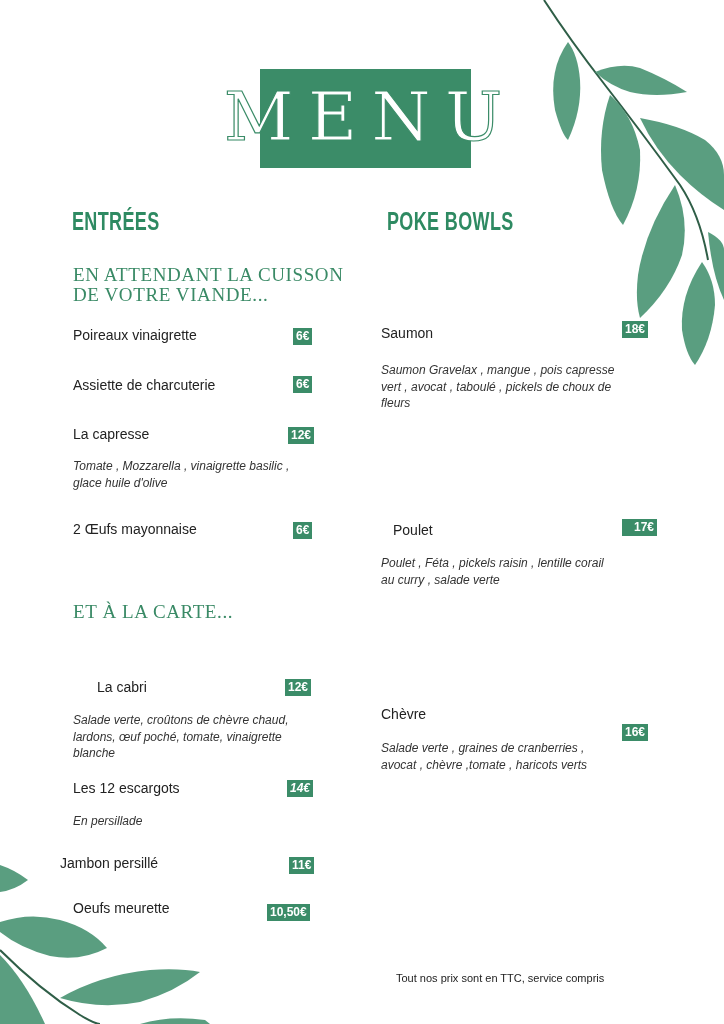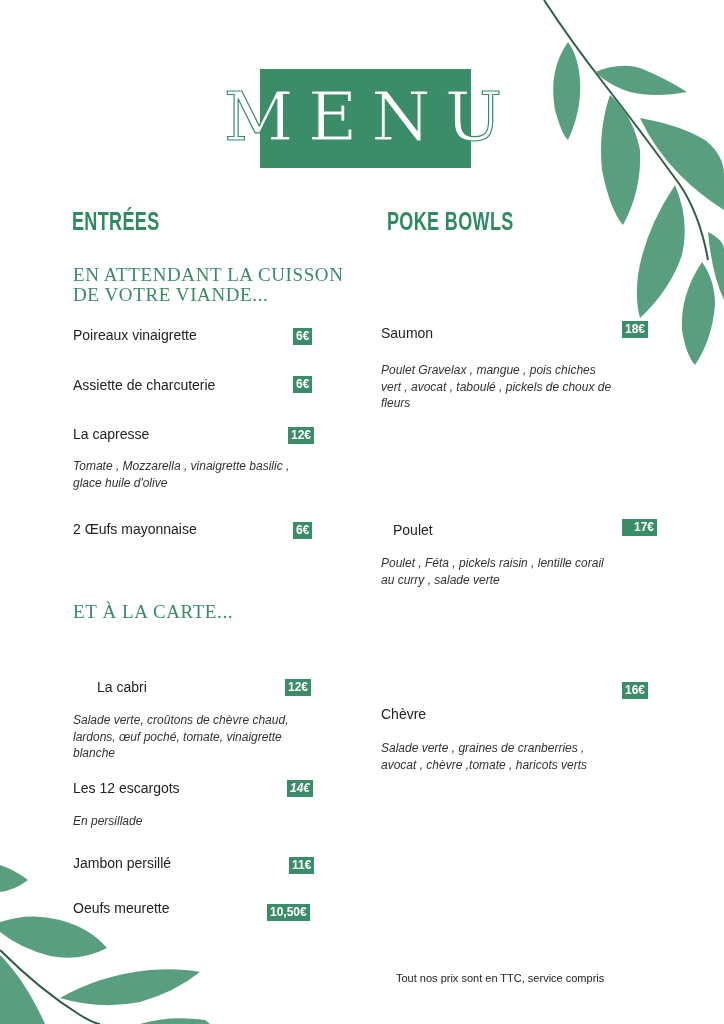--- a/index.html
+++ b/index.html
@@ -103,43 +103,43 @@
   <div>lardons, œuf poché, tomate, vinaigrette</div>
   <div>blanche</div>
 </div>
 
 <div class="item-name" style="left:73px; top:780px;">Les 12 escargots</div>
 <div class="price" style="left:287px; top:780px;font-style:italic;">14€</div>
 <div class="item-desc" style="left:73px; top:813px;">
   <div>En persillade</div>
 </div>
 
-<div class="item-name" style="left:73px; top:855px;">Jambon persillé</div>
+<div class="item-name" style="left:60px; top:855px;">Jambon persillé</div>
 <div class="price" style="left:289px; top:857px;">11€</div>
 
 <div class="item-name" style="left:73px; top:900px;">Oeufs meurette</div>
 <div class="price" style="left:267px; top:904px;">10,50€</div>
 
 <div class="section-title" style="left:387px; top:207px;">POKE BOWLS</div>
 
 <div class="item-name" style="left:381px; top:325px;">Saumon</div>
 <div class="price" style="left:622px; top:321px;">18€</div>
 <div class="item-desc" style="left:381px; top:362px;">
-  <div>Poulet Gravelax , mangue , pois chiches</div>
+  <div>Saumon Gravelax , mangue , pois capresse</div>
   <div>vert , avocat , taboulé ,  pickels de choux de</div>
   <div>fleurs</div>
 </div>
 
 <div class="item-name" style="left:381px; top:522px;margin-left:12px;">Poulet</div>
 <div class="price" style="left:622px; top:519px;padding-left:12px;">17€</div>
 <div class="item-desc" style="left:381px; top:555px;">
   <div>Poulet , Féta , pickels raisin , lentille corail</div>
   <div>au curry , salade verte</div>
 </div>
 
 <div class="item-name" style="left:381px; top:706px;">Chèvre</div>
-<div class="price" style="left:622px; top:682px;">16€</div>
+<div class="price" style="left:622px; top:724px;">16€</div>
 <div class="item-desc" style="left:381px; top:740px;">
   <div>Salade verte , graines de cranberries ,</div>
   <div>avocat , chèvre ,tomate , haricots verts</div>
 </div>
 
 <div class="footer">Tout nos prix sont en TTC, service compris</div>
 
 </body></html>

